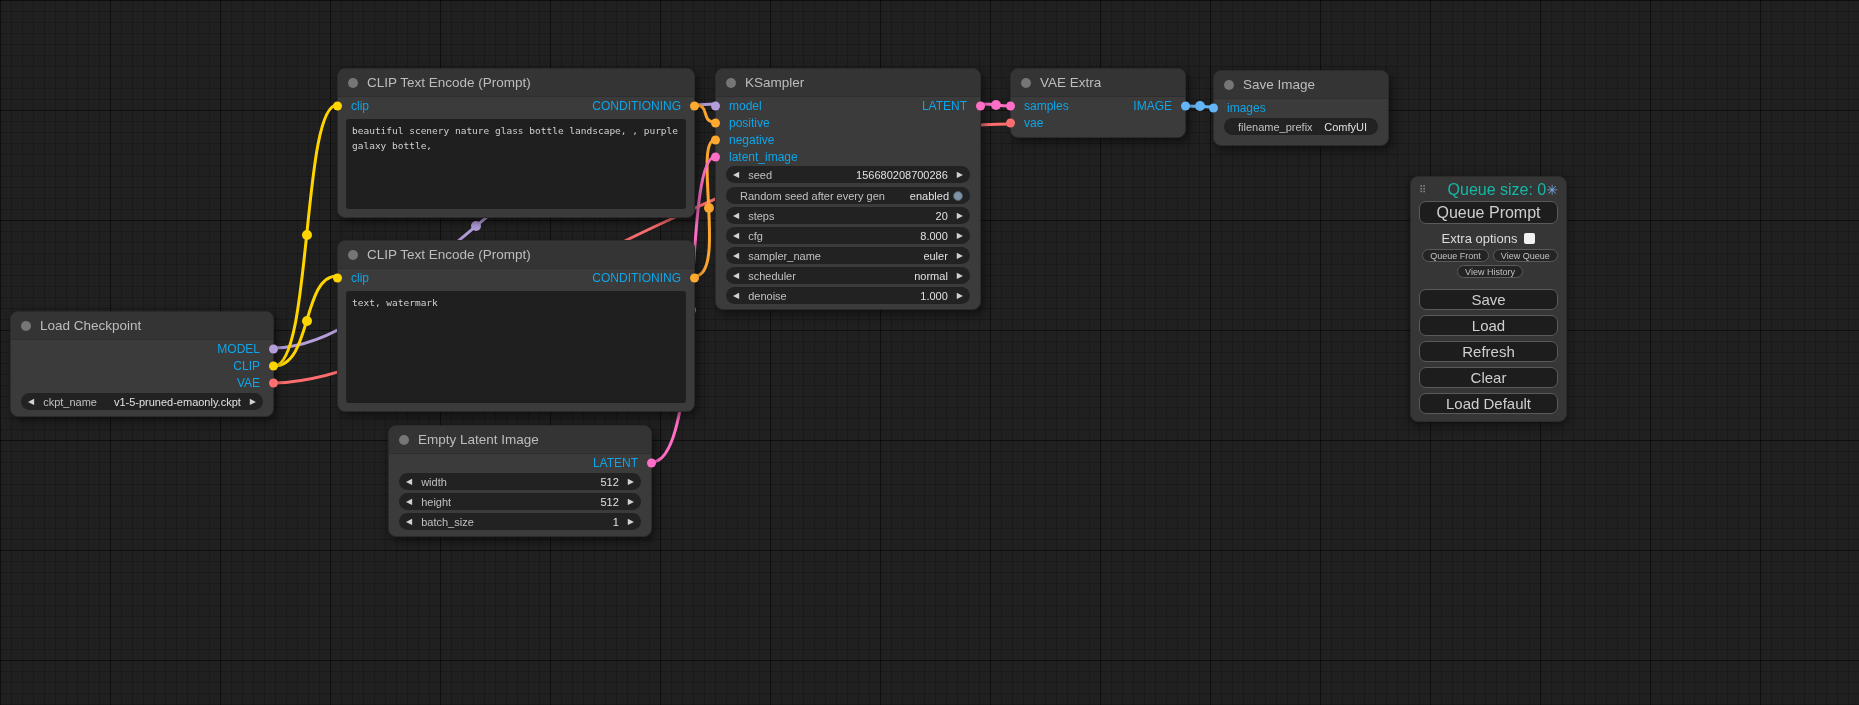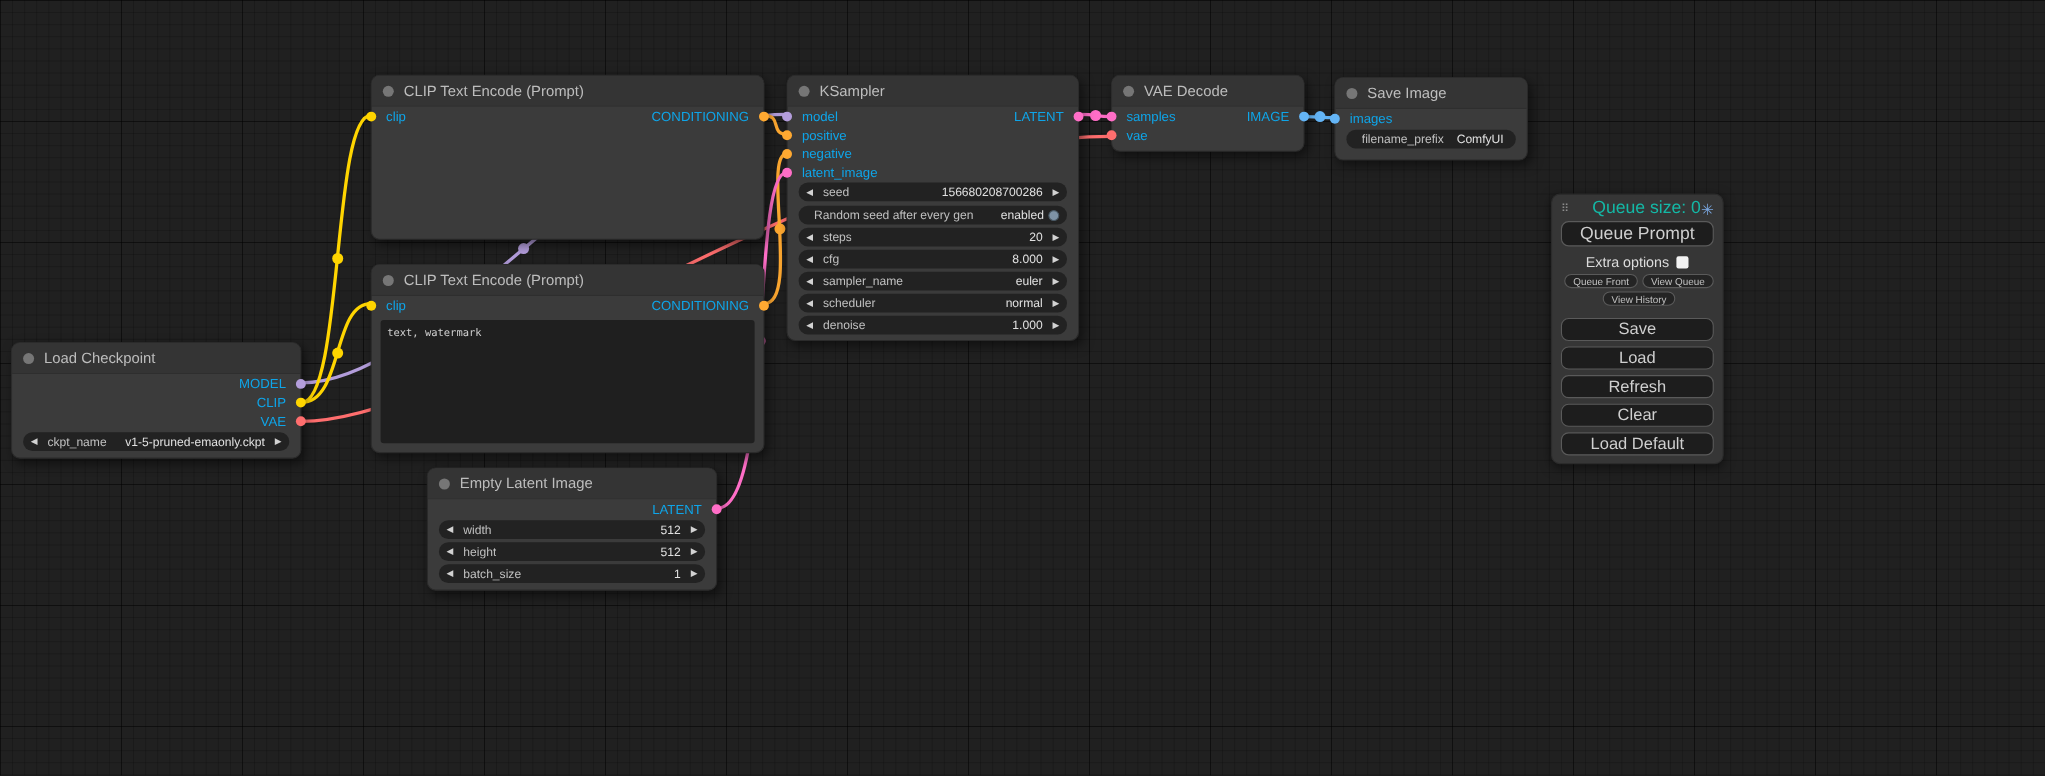--- a/index.html
+++ b/index.html
@@ -139,20 +139,21 @@
     <div class="node-title">
       <span class="collapse-dot"></span>
       <span>CLIP Text Encode (Prompt)</span>
     </div>
     <div class="slot-row duo">
       <span class="dot din c-clip"></span>
       <span>clip</span>
       <span>CONDITIONING</span>
       <span class="dot dout c-conditioning"></span>
     </div>
+    <div class="textarea" style="top:50px;bottom:8px;">beautiful scenery nature glass bottle landscape, , purple galaxy bottle,</div>
   </div>
 
   <div class="node" style="left:337px;top:240px;width:358px;height:172px;">
     <div class="node-title">
       <span class="collapse-dot"></span>
       <span>CLIP Text Encode (Prompt)</span>
     </div>
     <div class="slot-row duo">
       <span class="dot din c-clip"></span>
       <span>clip</span>
@@ -253,21 +254,21 @@
       <span class="arrow">◀</span>
       <span class="wlabel">denoise</span>
       <span class="wvalue">1.000</span>
       <span class="arrow">▶</span>
     </div>
   </div>
 
   <div class="node" style="left:1010px;top:68px;width:176px;height:70px;">
     <div class="node-title">
       <span class="collapse-dot"></span>
-      <span>VAE Decode</span>
+      <span>VAE Extra</span>
     </div>
     <div class="slot-row duo">
       <span class="dot din c-latent"></span>
       <span>samples</span>
       <span>IMAGE</span>
       <span class="dot dout c-image"></span>
     </div>
     <div class="slot-row in">
       <span class="dot din c-vae"></span>
       <span>vae</span>

